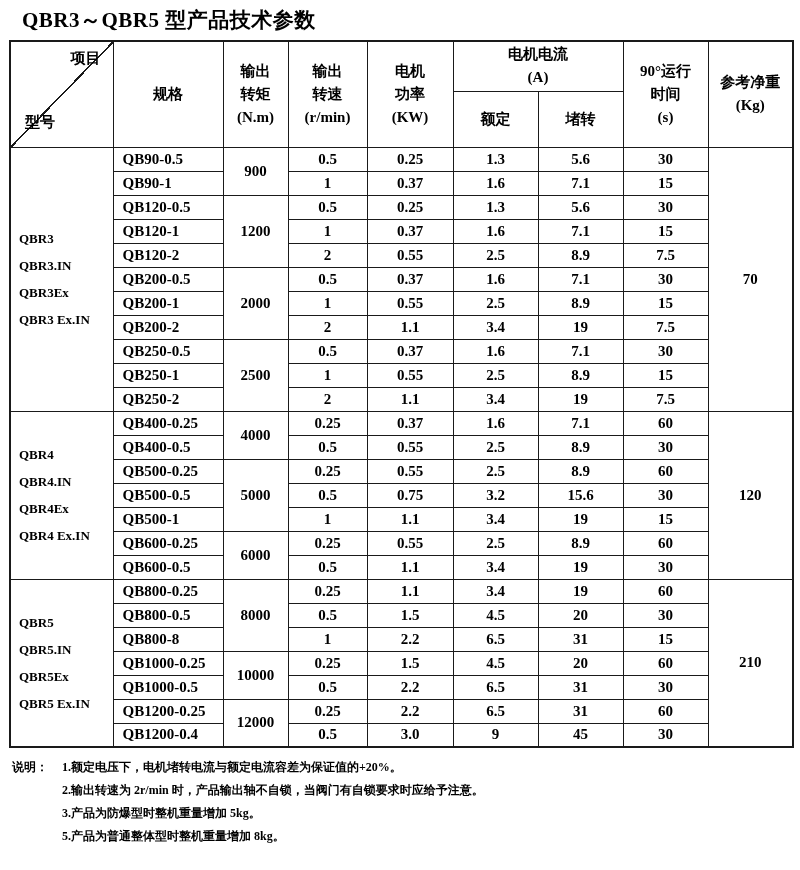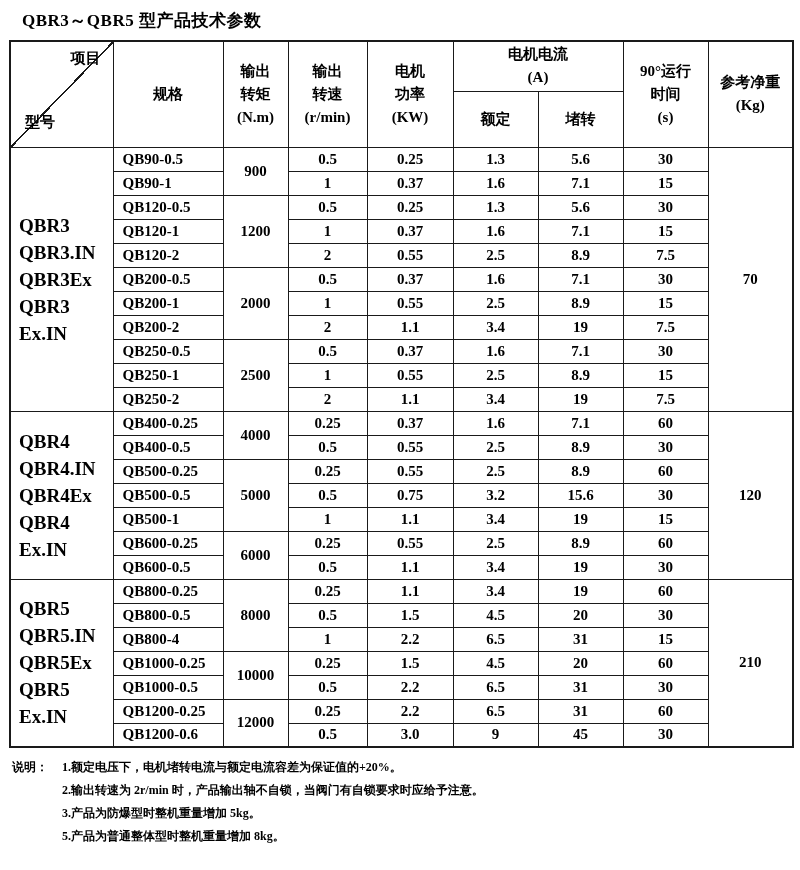--- a/index.html
+++ b/index.html
@@ -2,36 +2,36 @@
 <html><head>
 <meta charset="utf-8">
 <style>
   html,body{margin:0;padding:0;}
   body{
     width:800px;height:870px;background:#ffffff;color:#000;
     font-family:"Liberation Serif","DejaVu Serif",serif;font-weight:bold;
     overflow:hidden;
   }
   .title{
-    margin:9px 0 0 22px;font-size:17px;font-weight:bold;letter-spacing:.5px;line-height:23px;
+    margin:9px 0 0 22px;font-size:21px;font-weight:bold;letter-spacing:.5px;line-height:23px;
   }
   table.spec{
     border-collapse:collapse;table-layout:fixed;width:784px;margin:8px 0 0 9px;
     border:2px solid #1a1a1a;
   }
   th,td{
     border:1px solid #1a1a1a;text-align:center;vertical-align:middle;
     padding:0;font-weight:bold;font-size:15px;overflow:hidden;
   }
   thead tr.hrow1{height:50px;}
   thead tr.hrow2{height:56px;}
   th .hl{line-height:23px;}
   tbody tr{height:24px;}
   td.td-spec{text-align:left;padding-left:9px;}
-  td.model-cell{text-align:left;padding-left:8px;font-size:19px;}
+  td.model-cell{text-align:left;padding-left:8px;font-size:13px;}
   td.model-cell div{line-height:27px;}
   th.corner{position:relative;padding:12px;
     background:linear-gradient(to bottom right,transparent calc(50% - 0.8px),#1a1a1a calc(50% - 0.8px),#1a1a1a calc(50% + 0.8px),transparent calc(50% + 0.8px));
   }
   .corner-top{position:absolute;top:7px;right:12px;}
   .corner-bottom{position:absolute;bottom:15px;left:14px;}
   .notes{display:flex;margin:8px 0 0 12px;font-size:12px;}
   .notes-label{flex:0 0 50px;line-height:23px;}
   .note-item{line-height:23px;white-space:nowrap;}
 </style>
@@ -277,21 +277,21 @@
       </tr>
       <tr>
         <td class="td-spec">QB800-0.5</td>
         <td>0.5</td>
         <td>1.5</td>
         <td>4.5</td>
         <td>20</td>
         <td>30</td>
       </tr>
       <tr>
-        <td class="td-spec">QB800-4</td>
+        <td class="td-spec">QB800-8</td>
         <td>1</td>
         <td>2.2</td>
         <td>6.5</td>
         <td>31</td>
         <td>15</td>
       </tr>
       <tr>
         <td class="td-spec">QB1000-0.25</td>
         <td rowspan="2">10000</td>
         <td>0.25</td>
@@ -311,21 +311,21 @@
       <tr>
         <td class="td-spec">QB1200-0.25</td>
         <td rowspan="2">12000</td>
         <td>0.25</td>
         <td>2.2</td>
         <td>6.5</td>
         <td>31</td>
         <td>60</td>
       </tr>
       <tr>
-        <td class="td-spec">QB1200-0.6</td>
+        <td class="td-spec">QB1200-0.4</td>
         <td>0.5</td>
         <td>3.0</td>
         <td>9</td>
         <td>45</td>
         <td>30</td>
       </tr>
     </tbody>
 </table>
 
 <div class="notes">

